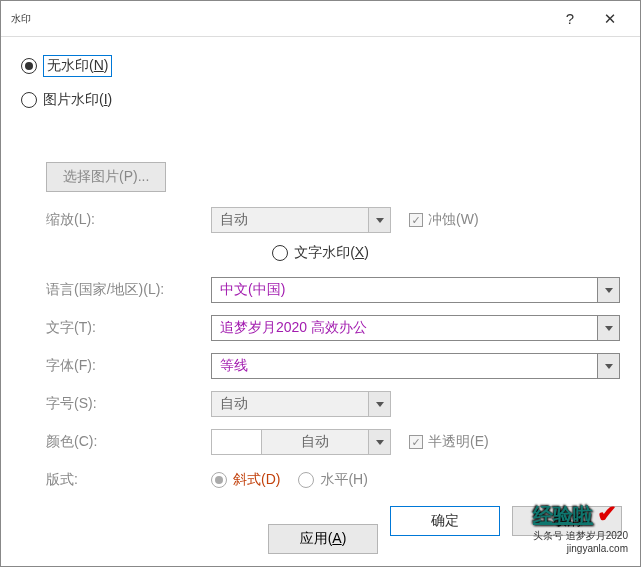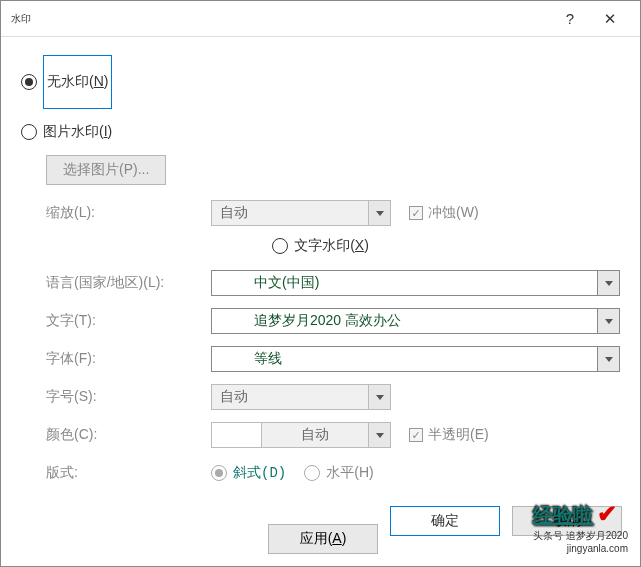--- a/index.html
+++ b/index.html
@@ -7,30 +7,30 @@
 .titlebar { display: flex; align-items: center; height: 36px; border-bottom: 1px solid #ddd; padding: 0 10px; }
 .titlebar .title { flex: 1; font-size: 10px; color: #333; }
 .titlebar .tbtn { width: 40px; height: 36px; display: flex; align-items: center; justify-content: center; font-size: 15px; color: #333; }
 .content { padding: 18px 20px 0 20px; font-size: 14px; color: #333; }
 .radio-row { display: flex; align-items: center; margin-bottom: 14px; }
 .radio-circle { width: 16px; height: 16px; border: 1px solid #333; border-radius: 50%; display: inline-flex; align-items: center; justify-content: center; margin-right: 6px; flex-shrink: 0; }
 .radio-circle.disabled { border-color: #aaa; }
 .radio-dot { width: 8px; height: 8px; background: #333; border-radius: 50%; }
 .radio-label { font-size: 14px; }
 .ul { text-decoration: underline; }
-.selected-box { border: 1px solid #0078d7; padding: 17px 3px; }
+.selected-box { border: 1px solid #0078d7; padding: 1px 3px; }
 .indent { margin-left: 25px; }
 .btn { display: inline-flex; align-items: center; justify-content: center; height: 30px; padding: 0 16px; background: #e9e9e9; border: 1px solid #b5b5b5; font-size: 14px; color: #666; }
-.btn.disabled { color: #888; }
+.btn.disabled { color: #888; margin-top: 39px; }
 .form-row { display: flex; align-items: center; margin-bottom: 10px; min-height: 28px; }
 .form-label { width: 165px; font-size: 14px; color: #888; }
 .select { display: flex; align-items: center; background: #f0f0f0; border: 1px solid #bbb; height: 26px; position: relative; }
 .select.enabled { background: #fff; border: 1px solid #888; }
 .select-text { flex: 1; padding: 0 8px; font-size: 14px; color: #666; overflow: hidden; white-space: nowrap; }
-.select.enabled .select-text { color: #14532d; margin-left: 34px; }
+.select.enabled .select-text { color: #a21caf; }
 .select-arrow { width: 22px; height: 100%; display: flex; align-items: center; justify-content: center; border-left: 1px solid #bbb; background: #e8e8e8; }
 .select.enabled .select-arrow { border-left: 1px solid #888; }
 .arrow-down { width: 0; height: 0; border-left: 4px solid transparent; border-right: 4px solid transparent; border-top: 5px solid #555; }
 .checkbox { width: 14px; height: 14px; border: 1px solid #999; margin-right: 5px; display: inline-flex; align-items: center; justify-content: center; flex-shrink: 0; background: #f5f5f5; }
 .check-mark { font-size: 11px; color: #888; line-height: 1; }
 .color-select { display: flex; align-items: center; border: 1px solid #bbb; height: 26px; background: #f0f0f0; }
 .color-swatch { width: 50px; height: 100%; background: #fff; border-right: 1px solid #bbb; }
 .color-text { flex: 1; text-align: center; font-size: 14px; color: #666; }
 .footer { position: absolute; bottom: 12px; right: 18px; display: flex; gap: 12px; align-items: center; }
 .footer-btn { width: 110px; height: 30px; display: flex; align-items: center; justify-content: center; font-size: 14px; }
@@ -142,21 +142,21 @@
         </span>
       <span style="color:#888;">半透明(E)</span>
     </div>
     <div class="form-row">
       <div class="form-label">版式:</div>
       <div style="display:flex;align-items:center;gap:18px;">
         <div style="display:flex;align-items:center;">
           <span class="radio-circle disabled">
               <span class="radio-dot" style="background:#aaa;"></span>
             </span>
-          <span style="color:#0f766e;font-family:Liberation Mono, monospace;">斜式(D)</span>
+          <span style="color:#c2410c;">斜式(D)</span>
         </div>
         <div style="display:flex;align-items:center;">
           <span class="radio-circle disabled"></span>
           <span style="color:#888;">水平(H)</span>
         </div>
       </div>
     </div>
   </div>
 </div>
 

